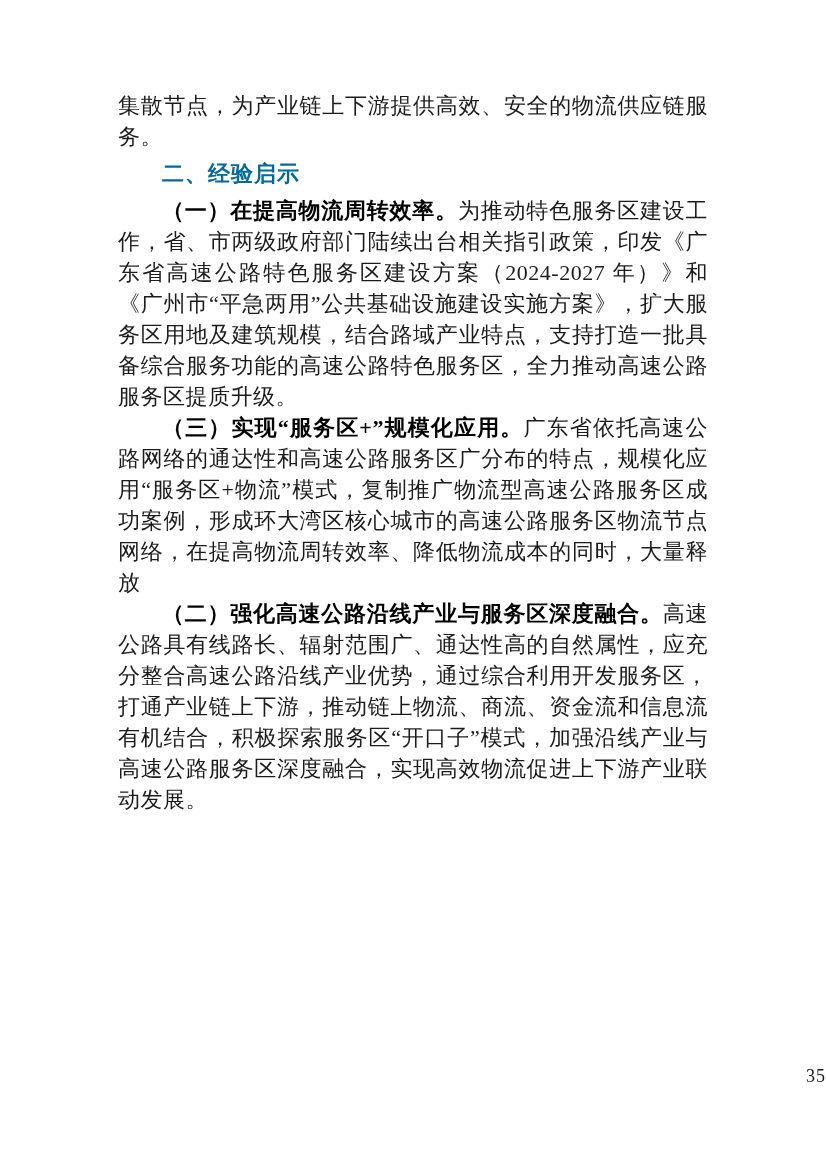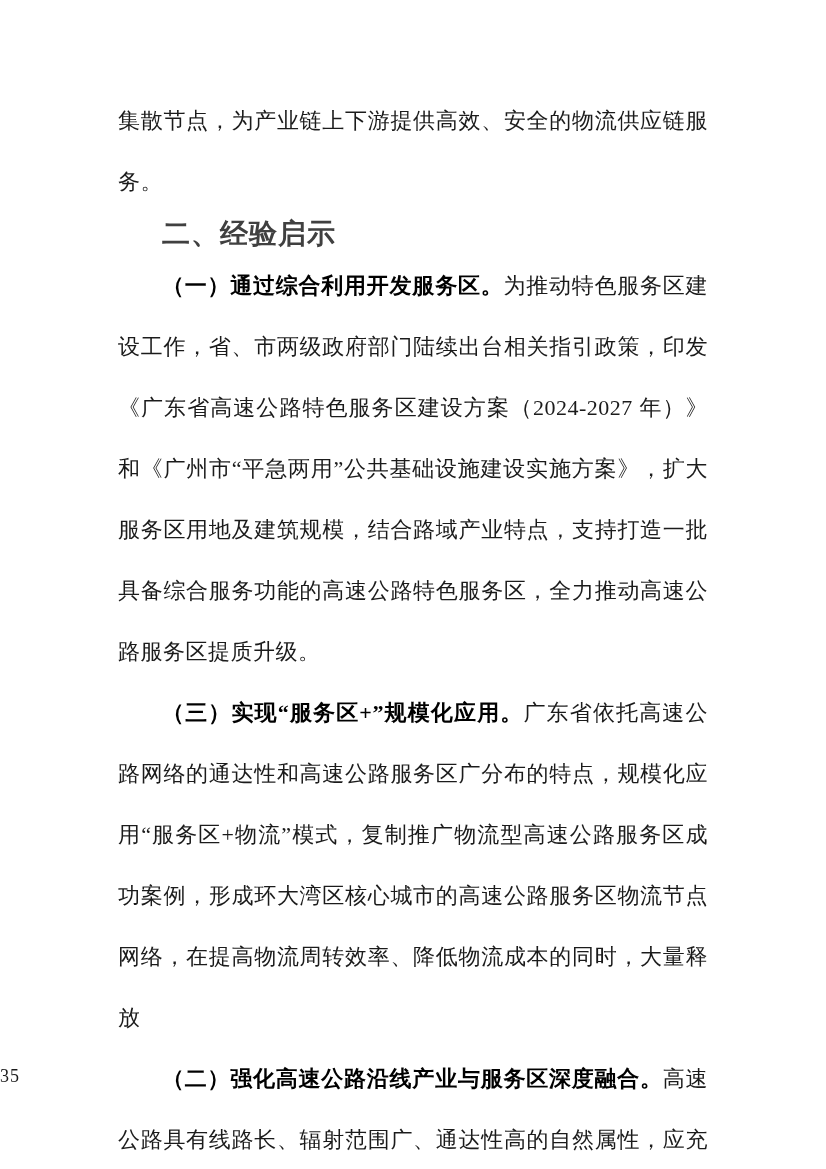--- a/index.html
+++ b/index.html
@@ -18,71 +18,71 @@
 
   .content {
     position: absolute;
     left: 118px;
     top: 90px;
     width: 590px;
   }
 
   .body-para {
     font-size: 22px;
-    line-height: 61px;
+    line-height: 31px;
     text-align: justify;
     text-justify: inter-ideograph;
     letter-spacing: 0.5px;
     word-break: break-all;
     color: #1b1b1b;
   }
 
   .indent-2em { text-indent: 44px; }
 
   .section-heading {
     font-family: "Liberation Sans", "DejaVu Sans", sans-serif;
     font-weight: 700;
-    font-size: 28px;
+    font-size: 22px;
     line-height: 43px;
     text-indent: 44px;
     letter-spacing: 1px;
-    color: #404040;
+    color: #0369a1;
   }
 
   .lead {
     font-weight: 700;
     color: #000000;
   }
 
   .page-footer {
     position: absolute;
     left: 0;
     top: 1066px;
     width: 100%;
-    text-align: left;
+    text-align: right;
   }
 
   .page-number {
     font-family: "Liberation Serif", serif;
     font-size: 18px;
     color: #1b1b1b;
     letter-spacing: 1px;
   }
 </style>
 </head>
 <body>
 
 <div class="page">
   <div class="content">
 
     <p class="body-para">集散节点，为产业链上下游提供高效、安全的物流供应链服务。</p>
 
     <h2 class="section-heading">二、经验启示</h2>
 
-    <p class="body-para indent-2em"><span class="lead">（一）通过综合利用开发服务区。</span><span>为推动特色服务区建设工作，省、市两级政府部门陆续出台相关指引政策，印发《广东省高速公路特色服务区建设方案（2024-2027 年）》和《广州市“平急两用”公共基础设施建设实施方案》，扩大服务区用地及建筑规模，结合路域产业特点，支持打造一批具备综合服务功能的高速公路特色服务区，全力推动高速公路服务区提质升级。</span></p>
+    <p class="body-para indent-2em"><span class="lead">（一）在提高物流周转效率。</span><span>为推动特色服务区建设工作，省、市两级政府部门陆续出台相关指引政策，印发《广东省高速公路特色服务区建设方案（2024-2027 年）》和《广州市“平急两用”公共基础设施建设实施方案》，扩大服务区用地及建筑规模，结合路域产业特点，支持打造一批具备综合服务功能的高速公路特色服务区，全力推动高速公路服务区提质升级。</span></p>
 
     <p class="body-para indent-2em"><span class="lead">（三）实现“服务区+”规模化应用。</span><span>广东省依托高速公路网络的通达性和高速公路服务区广分布的特点，规模化应用“服务区+物流”模式，复制推广物流型高速公路服务区成功案例，形成环大湾区核心城市的高速公路服务区物流节点网络，在提高物流周转效率、降低物流成本的同时，大量释放</span></p>
 
     <p class="body-para indent-2em"><span class="lead">（二）强化高速公路沿线产业与服务区深度融合。</span><span>高速公路具有线路长、辐射范围广、通达性高的自然属性，应充分整合高速公路沿线产业优势，通过综合利用开发服务区，打通产业链上下游，推动链上物流、商流、资金流和信息流有机结合，积极探索服务区“开口子”模式，加强沿线产业与高速公路服务区深度融合，实现高效物流促进上下游产业联动发展。</span></p>
 
   </div>
 
   <div class="page-footer">
     <span class="page-number">35</span>
   </div>

